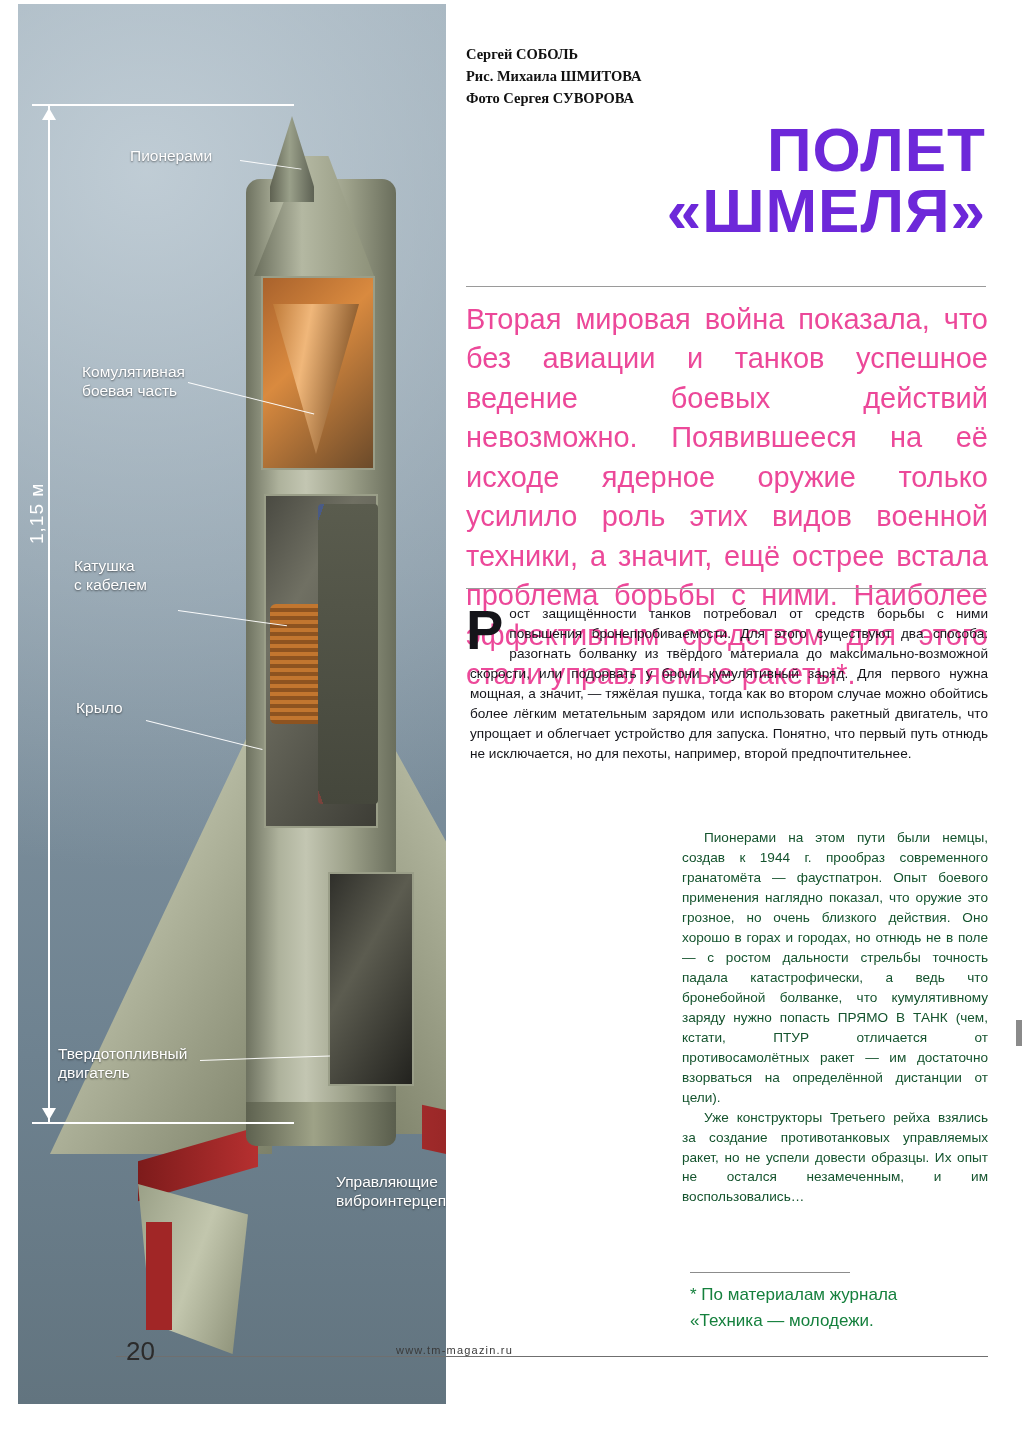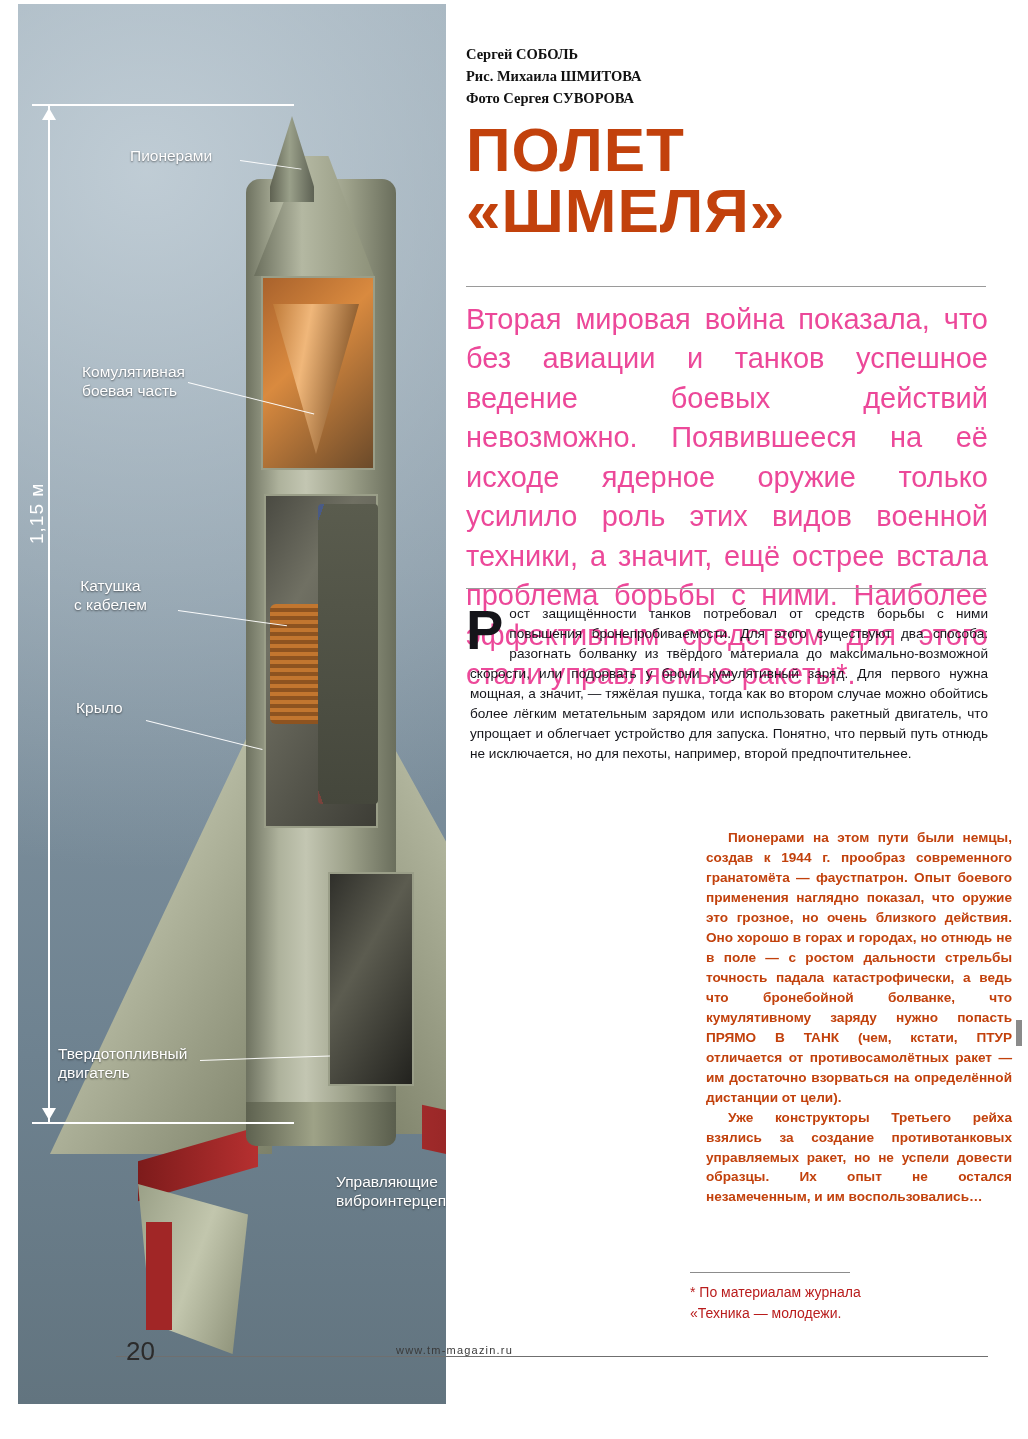--- a/index.html
+++ b/index.html
@@ -169,21 +169,21 @@
   }
   .lead {
     position: absolute;
     height: 1px;
     background: #ffffff;
     transform-origin: left center;
     opacity: .95;
   }
   .c-fuze    { left: 112px; top: 142px; }
   .c-warhead { left: 64px;  top: 358px; }
-  .c-coil    { left: 56px;  top: 572px; text-align: center; }
+  .c-coil    { left: 56px;  top: 552px; }
   .c-wing    { left: 58px;  top: 694px; }
   .c-motor   { left: 40px;  top: 1040px; }
   .c-inter   { left: 318px; top: 1168px; }
 
   .l-fuze    { left: 222px; top: 156px; width: 62px; transform: rotate(8deg); }
   .l-warhead { left: 170px; top: 378px; width: 130px; transform: rotate(14deg); }
   .l-coil    { left: 160px; top: 606px; width: 110px; transform: rotate(8deg); }
   .l-wing    { left: 128px; top: 716px; width: 120px; transform: rotate(14deg); }
   .l-motor   { left: 182px; top: 1056px; width: 130px; transform: rotate(-2deg); }
 
@@ -208,22 +208,22 @@
     color: #111;
     line-height: 1.5;
     font-weight: bold;
     white-space: pre-line;
     font-family: Liberation Serif, serif;
   }
   .title {
     position: absolute;
     left: 466px; top: 120px;
     width: 520px;
-    text-align: left;
-    color: #c2410c;
+    text-align: right;
+    color: #6d28d9;
     font-weight: bold;
     font-size: 62px;
     line-height: 0.98;
     letter-spacing: 1px;
     font-family: "Liberation Sans", sans-serif;
   }
   .title .l1 { display: block; }
   .title .l2 { display: block; }
 
   .rule {
@@ -264,40 +264,39 @@
     line-height: 44px;
     padding: 4px 6px 0 0;
     font-weight: bold;
     color: #15151a;
   }
   .para { margin: 0 0 0 4px; text-indent: 22px; }
   .para.first { text-indent: 0; }
 
   .body-narrow {
     position: absolute;
-    left: 702px;
+    left: 678px;
     top: 828px;
     width: 310px;
     font-size: 13.6px;
     line-height: 1.47;
-    color: #c2410c;
+    color: #14532d;
     text-align: justify;
-    font-weight: bold;
   }
 
   .footnote-rule {
     position: absolute; left: 690px; top: 1272px; width: 160px; height: 1px; background: #8c8c8c;
   }
   .footnote {
     position: absolute;
     left: 690px; top: 1282px;
     width: 300px;
-    font-size: 14px;
+    font-size: 17px;
     line-height: 1.5;
-    color: #b91c1c;
+    color: #15803d;
     white-space: pre-line;
   }
 
   
   .footer-rule {
     position: absolute; left: 116px; top: 1356px; width: 872px; height: 1px; background: #6f6f6f;
   }
   .page-num {
     position: absolute; left: 78px; top: 1336px;
     font-size: 26px; color: #2b2b2b; margin-left: 48px;

